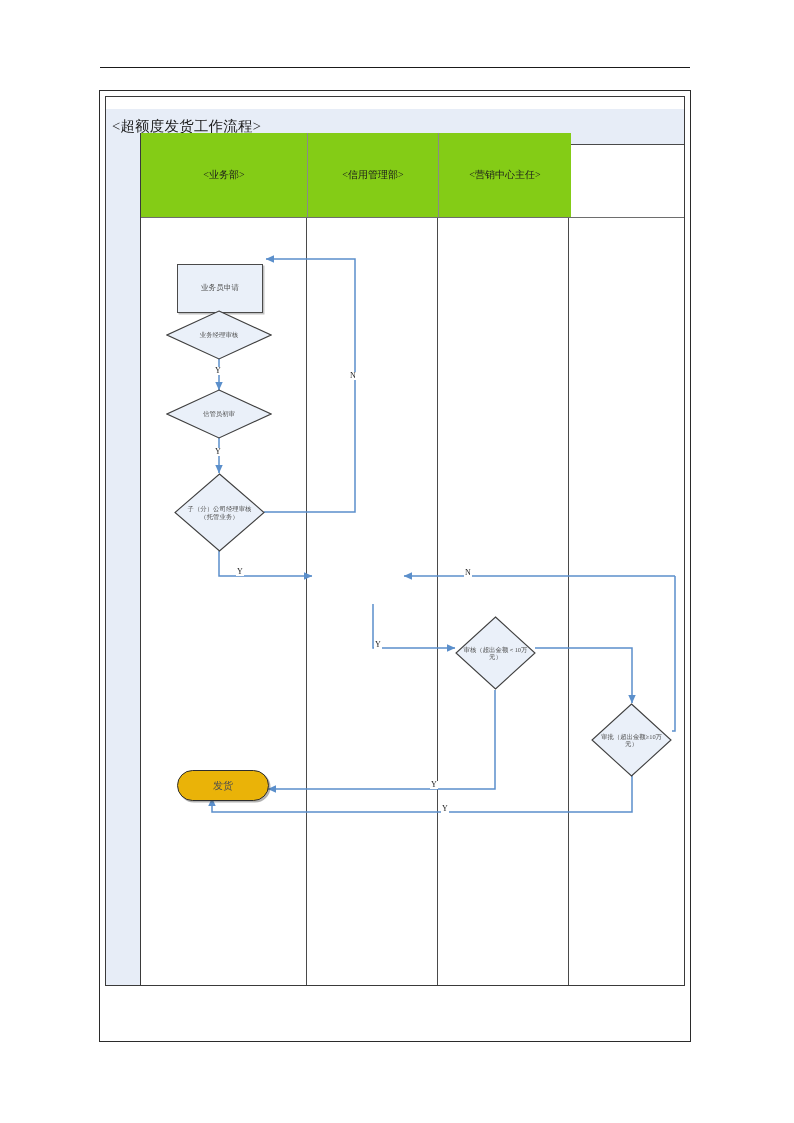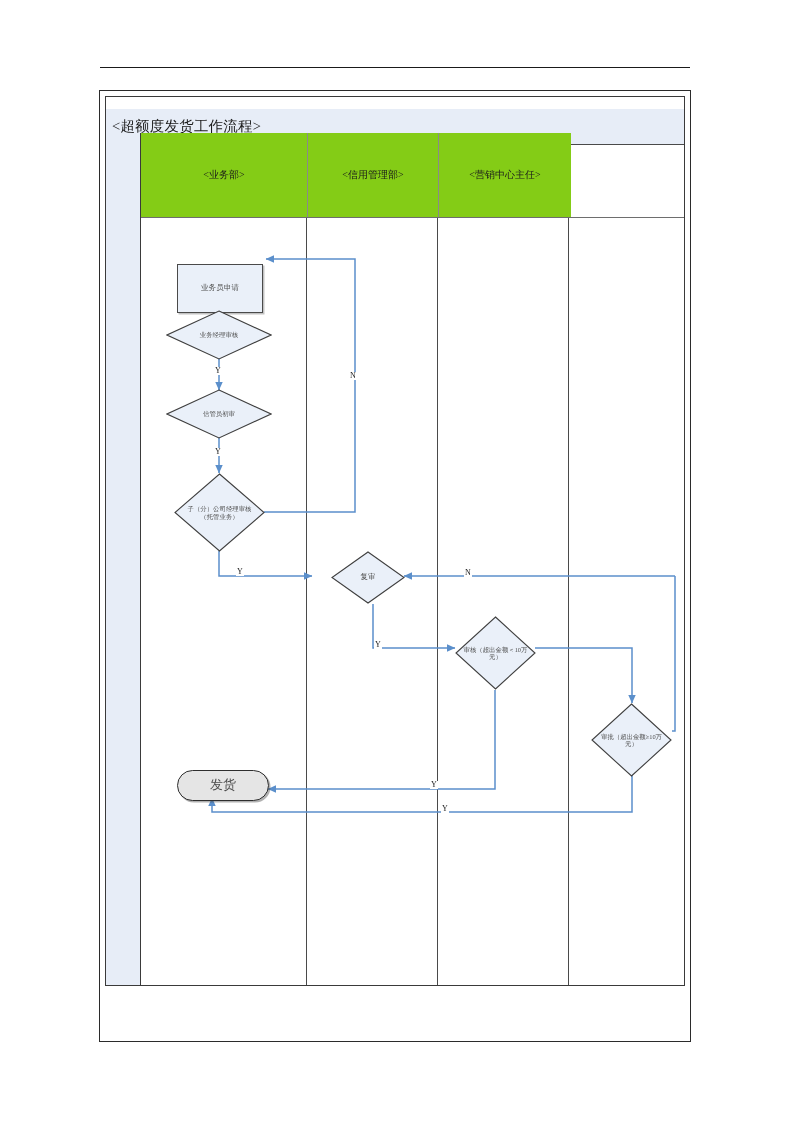--- a/index.html
+++ b/index.html
@@ -155,25 +155,25 @@
   }
 
   .node-process {
     background: #eaf0f9;
     border: 1.4px solid #4a4a4a;
     box-shadow: 1.5px 1.5px 0 rgba(80,80,80,.35);
     font-size: 7.6px;
   }
 
   .node-terminator {
-    background: #e5e5e5;
+    background: #eab308;
     border: 1.6px solid #2e2e2e;
     border-radius: 30px;
     box-shadow: 1.5px 1.5px 0 rgba(60,60,60,.4);
-    font-size: 13px;
+    font-size: 10px;
   }
 
   .node-decision {
     font-size: 6.4px;
   }
   .node-decision .dia-svg {
     position: absolute;
     left: 0; top: 0;
     width: 100%;
     height: 100%;
@@ -284,26 +284,20 @@
       <span class="node-label">信管员初审</span>
     </div>
 
     <div class="node node-decision" style="left:174px; top:473px; width:91px; height:79px;">
       <svg class="dia-svg" viewBox="0 0 91 79" preserveAspectRatio="none" xmlns="http://www.w3.org/2000/svg">
         <polygon points="45.5,1 90,39.5 45.5,78 1,39.5" fill="#eaf0f9" stroke="#3f3f3f" stroke-width="1.1"></polygon>
       </svg>
       <span class="node-label" style="padding:0 9px;">子（分）公司经理审核（托管业务）</span>
     </div>
 
-    <div class="node node-decision" style="left:331px; top:551px; width:74px; height:53px; font-size:7.4px;">
-      <svg class="dia-svg" viewBox="0 0 74 53" preserveAspectRatio="none" xmlns="http://www.w3.org/2000/svg">
-        <polygon points="37,1 73,26.5 37,52 1,26.5" fill="#eaf0f9" stroke="#3f3f3f" stroke-width="1.1"></polygon>
-      </svg>
-      <span class="node-label">复审</span>
-    </div>
 
     <div class="node node-decision" style="left:455px; top:616px; width:81px; height:74px;">
       <svg class="dia-svg" viewBox="0 0 81 74" preserveAspectRatio="none" xmlns="http://www.w3.org/2000/svg">
         <polygon points="40.5,1 80,37 40.5,73 1,37" fill="#eaf0f9" stroke="#3f3f3f" stroke-width="1.1"></polygon>
       </svg>
       <span class="node-label" style="padding:0 6px;">审核（超出金额＜10万元）</span>
     </div>
 
     <div class="node node-decision" style="left:591px; top:703px; width:81px; height:74px;">
       <svg class="dia-svg" viewBox="0 0 81 74" preserveAspectRatio="none" xmlns="http://www.w3.org/2000/svg">

